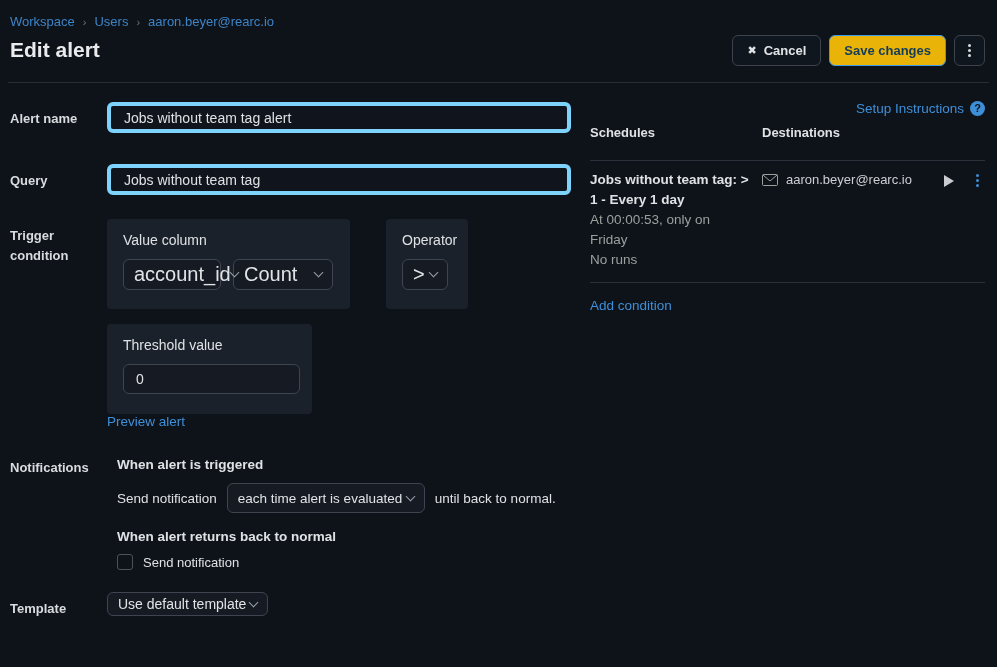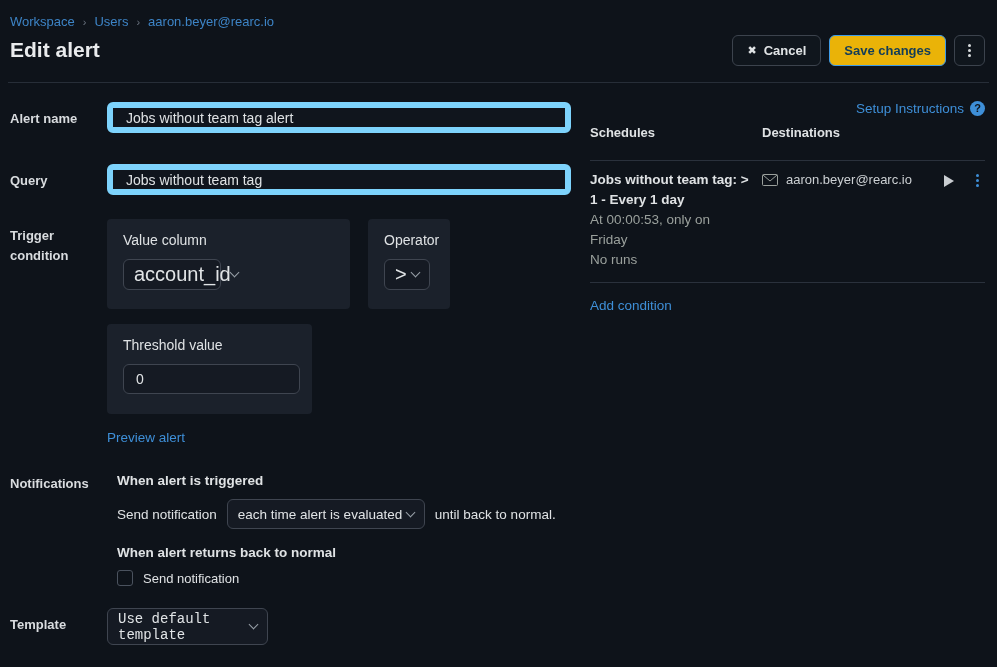--- a/index.html
+++ b/index.html
@@ -25,52 +25,52 @@
   .kebab-dots { display:flex; flex-direction:column; gap:2px; }
   .kebab-dots i { width:3px; height:3px; border-radius:50%; background:#d9dcde; }
   .kebab-dots.blue i { background:#3e8fd8; }
   .header-divider { position:absolute; top:82px; left:8px; right:8px; height:1px; background:#272e38; }
 
   
   .form-col { position:absolute; top:102px; left:10px; width:562px; }
   .frow { display:flex; }
   .flabel { width:97px; flex:0 0 97px; font-weight:bold; color:#d9dcdf; padding-top:7px; line-height:20px; }
   .fbody { flex:1; }
-  .text-input { width:464px; height:31px; background:#10151d; border:6px solid #7dd3fc; border-radius:6px;
+  .text-input { width:464px; height:31px; background:#10151d; border:4px solid #7dd3fc; border-radius:6px;
                 color:#dfe2e4; font-size:14px; padding:0 13px; font-family:inherit; outline:none; }
   .row2 { margin-top:31px; }
   .row3 { margin-top:24px; }
   .row4 { margin-top:28px; }
   .row5 { margin-top:22px; }
 
-  .cards-line { display:flex; gap:18px; }
+  .cards-line { display:flex; gap:36px; }
   .card { background:#1b212b; border-radius:4px; padding:13px 16px; height:90px; }
   .card-label { font-size:14px; color:#dfe2e4; margin-bottom:11px; }
   .selectbox { background:#151a23; border:1px solid #3f4550; border-radius:6px; height:31px;
                display:flex; align-items:center; padding:0 10px; font-size:20px; color:#e1e4e6; cursor:pointer; }
   .selectbox .chev { margin-left:auto; }
   .chev { width:7px; height:7px; border-right:1.5px solid #98a0a8; border-bottom:1.5px solid #98a0a8;
           transform:rotate(45deg); display:inline-block; flex:0 0 auto; margin-top:-4px; }
   .sel-row { display:flex; gap:12px; }
   .sel-col { width:98px; }
   .sel-agg { width:100px; }
   .sel-op { width:46px; }
   .card-threshold { width:205px; margin-top:15px; }
   .th-input { width:177px; height:30px; background:#151a23; border:1px solid #3f4550; border-radius:6px;
               color:#e1e4e6; font-size:14px; padding:0 12px; font-family:inherit; outline:none; }
   .link { color:#3e8fd8; text-decoration:none; cursor:pointer; font-size:13px; }
-  .preview-link { display:inline-block; margin-top:16px; font-size:13.5px; }
+  .preview-link { display:inline-block; font-size:13.5px; }
 
   .notif-heading { font-weight:bold; color:#dfe2e4; font-size:13.5px; line-height:16px; }
   .notif-sendrow { display:flex; align-items:center; margin-top:10px; gap:10px; font-size:13.5px; color:#dfe2e4; }
   .sel-freq { width:198px; height:30px; font-size:13.5px; }
   .notif-heading2 { margin-top:16px; }
   .chk-row { display:flex; align-items:center; gap:10px; margin-top:9px; }
   .checkbox { width:16px; height:16px; border:1px solid #4a525e; border-radius:3px; background:transparent; cursor:pointer; }
-  .sel-template { width:161px; height:37px; font-size:14px;font-family:Liberation Mono, monospace; }
+  .sel-template { width:161px; height:24px; font-size:14px; }
 
   
   .panel { position:absolute; top:100px; left:590px; width:395px; }
   .setup-row { display:flex; justify-content:flex-end; align-items:center; gap:6px; height:16px; }
   .setup-row a { font-size:13.5px; }
   .help-icon { width:15px; height:15px; border-radius:50%; background:#3e8fd8; color:#0e1319;
                font-size:11px; font-weight:bold; display:flex; align-items:center; justify-content:center; cursor:pointer; }
   .sched-table { margin-top:9px; }
   .sched-head { display:flex; padding-bottom:20px; border-bottom:1px solid #2a313c; }
   .sched-head .h1 { width:172px; font-weight:bold; color:#dfe2e4; }
@@ -137,20 +137,24 @@
       <div class="flabel">Trigger condition</div>
       <div class="fbody">
         <div class="cards-line">
           <div class="card" style="width:243px;">
             <div class="card-label">Value column</div>
             <div class="sel-row">
               <div class="selectbox sel-col">
                 <span>account_id</span>
                 <span class="chev"></span>
               </div>
+              <div class="selectbox sel-agg">
+                <span>Count</span>
+                <span class="chev"></span>
+              </div>
             </div>
           </div>
           <div class="card" style="width:82px;">
             <div class="card-label">Operator</div>
             <div class="selectbox sel-op">
               <span>&gt;</span>
               <span class="chev"></span>
             </div>
           </div>
         </div>

